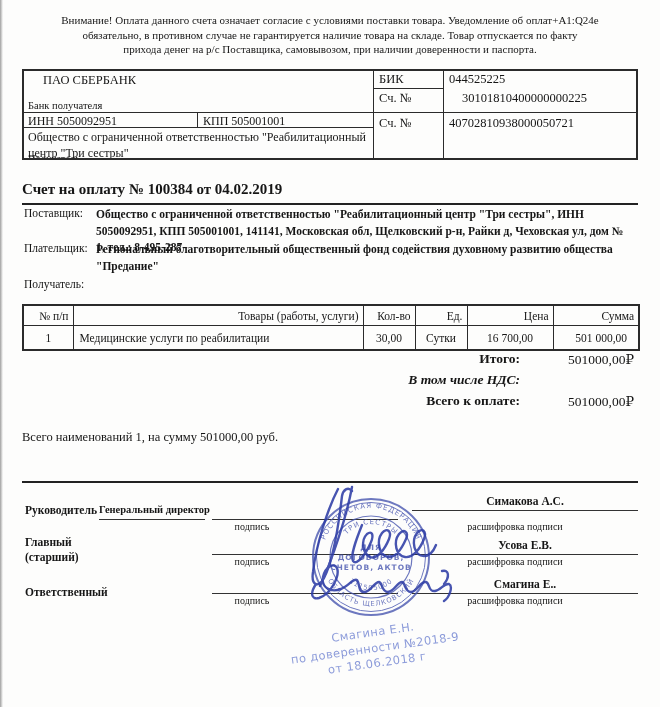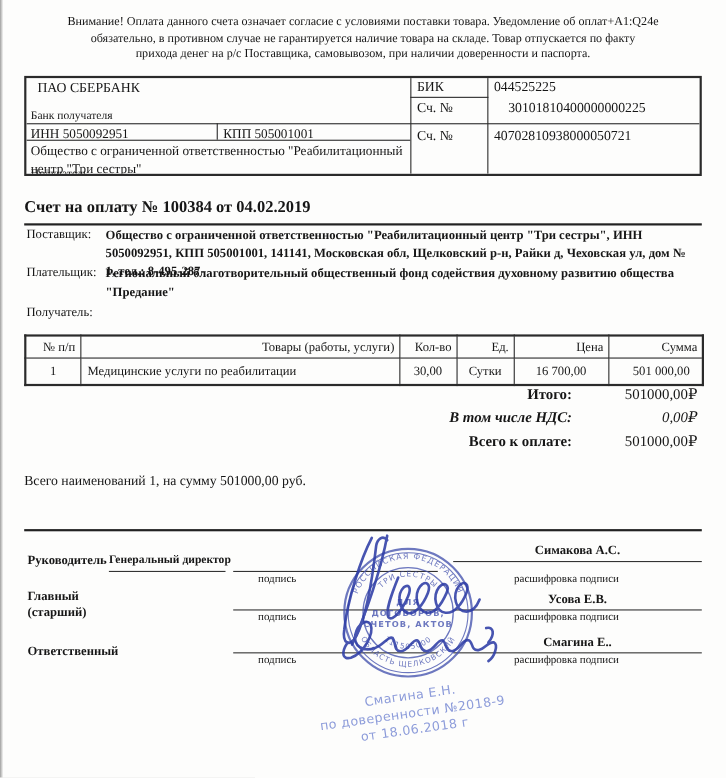--- a/index.html
+++ b/index.html
@@ -80,21 +80,21 @@
   </div>
 
   <div class="bank-table">
     <div class="vline" style="left:349px; top:0; width:1.4px; height:87px;"></div>
     <div class="vline" style="left:419px; top:0; width:1.4px; height:87px;"></div>
     <div class="hline" style="left:349px; top:17px; width:71px; height:1.2px;"></div>
     <div class="hline" style="left:0; top:41px; width:612px; height:1.4px;"></div>
     <div class="hline" style="left:0; top:56px; width:349px; height:1.2px;"></div>
     <div class="vline" style="left:173px; top:41px; width:1.2px; height:15px;"></div>
 
-    <div class="bt-cell f12" style="left:10px; top:2px;">ПАО СБЕРБАНК</div>
+    <div class="bt-cell f12" style="left:19px; top:2px;">ПАО СБЕРБАНК</div>
     <div class="bt-cell f10" style="left:4px; top:29px;">Банк получателя</div>
     <div class="bt-cell f11" style="left:4px; top:43px;">ИНН 5050092951</div>
     <div class="bt-cell f11" style="left:179px; top:43px;">КПП 505001001</div>
     <div class="bt-cell f11" style="left:4px; top:59px; width:344px; white-space:normal; line-height:15.5px;">Общество с ограниченной ответственностью "Реабилитационный центр "Три сестры"</div>
     <div class="bt-cell f10" style="left:4px; top:82px;">Получатель</div>
 
     <div class="bt-cell f12" style="left:355px; top:1px;">БИК</div>
     <div class="bt-cell f12" style="left:425px; top:1px;">044525225</div>
     <div class="bt-cell f12" style="left:355px; top:20px;">Сч. №</div>
     <div class="bt-cell f12" style="left:438px; top:20px;">30101810400000000225</div>
@@ -139,21 +139,20 @@
     </tr>
   </tbody>
     </table>
 
   <div class="trow" style="top:351px;">
     <span class="tl">Итого:</span>
     <span class="tv">501000,00₽</span>
   </div>
   <div class="trow" style="top:372px;font-style:italic;">
     <span class="tl">В том числе НДС:</span>
-    <span class="tv">0,00₽</span>
   </div>
   <div class="trow" style="top:393px;">
     <span class="tl">Всего к оплате:</span>
     <span class="tv">501000,00₽</span>
   </div>
 
   <div class="sumline1">Всего наименований 1, на сумму 501000,00 руб.</div>
   <div class="rule2"></div>
 
   <div class="sig-role" style="top:504px;">Руководитель</div>

